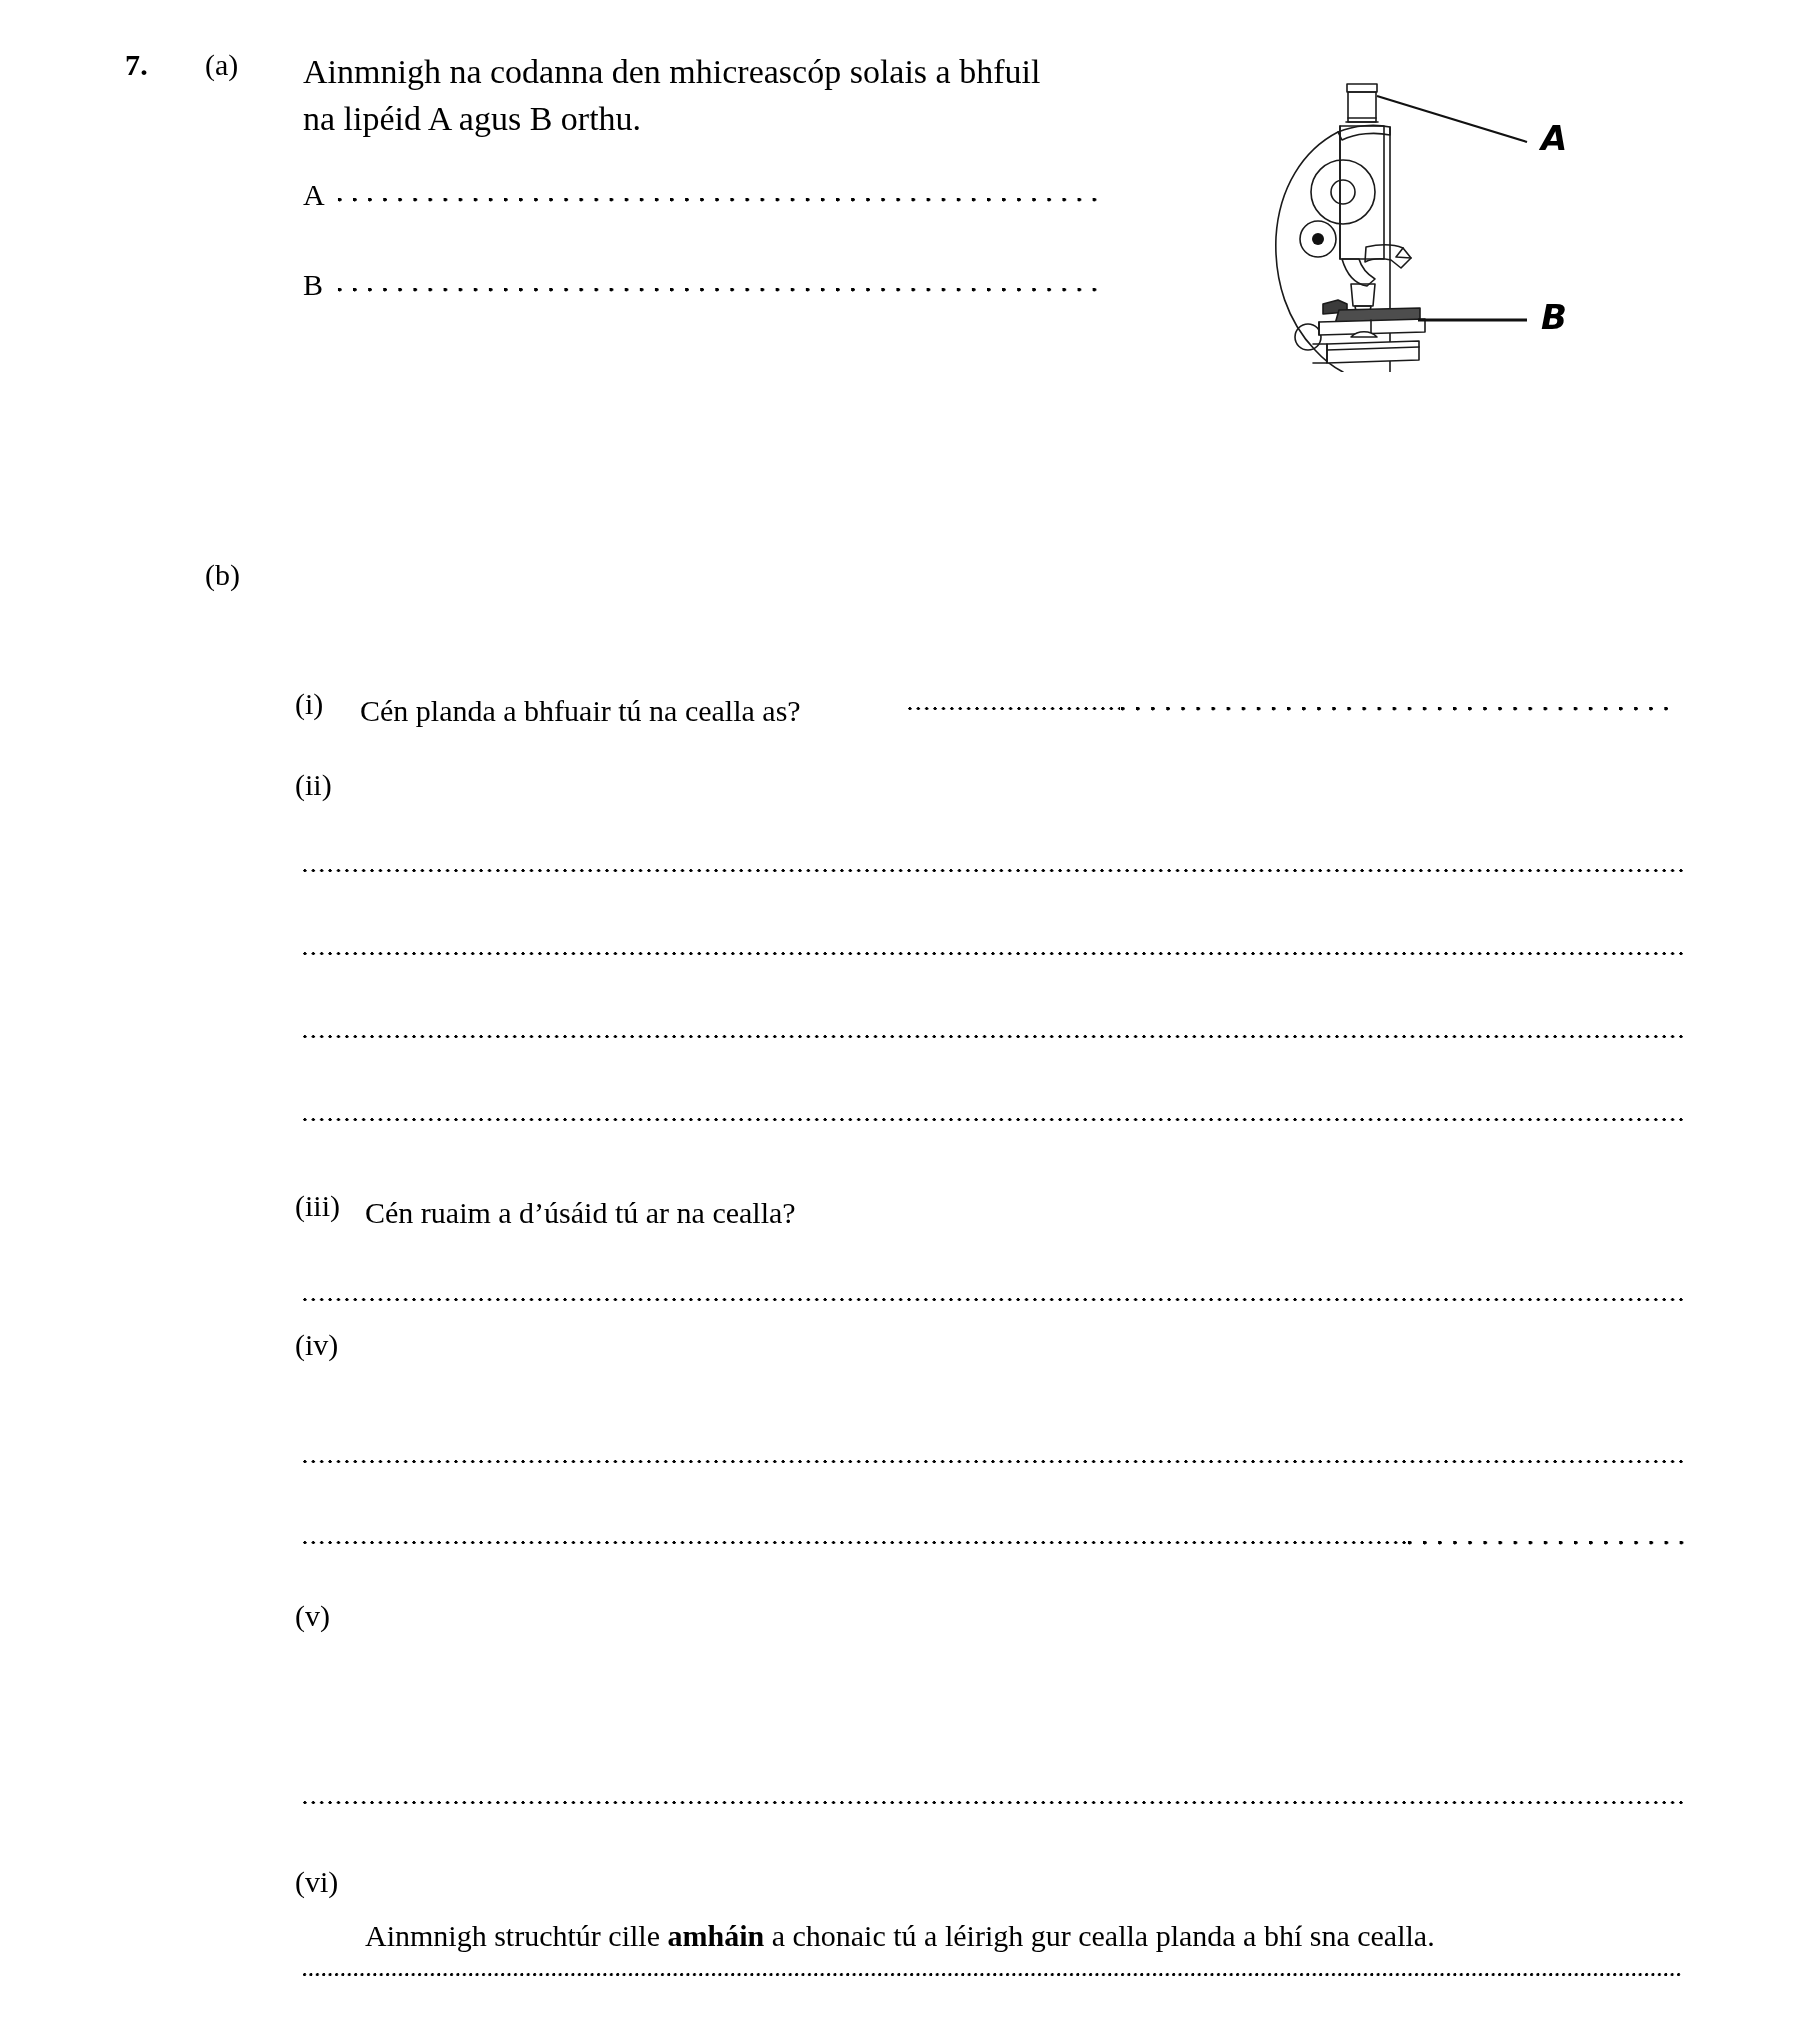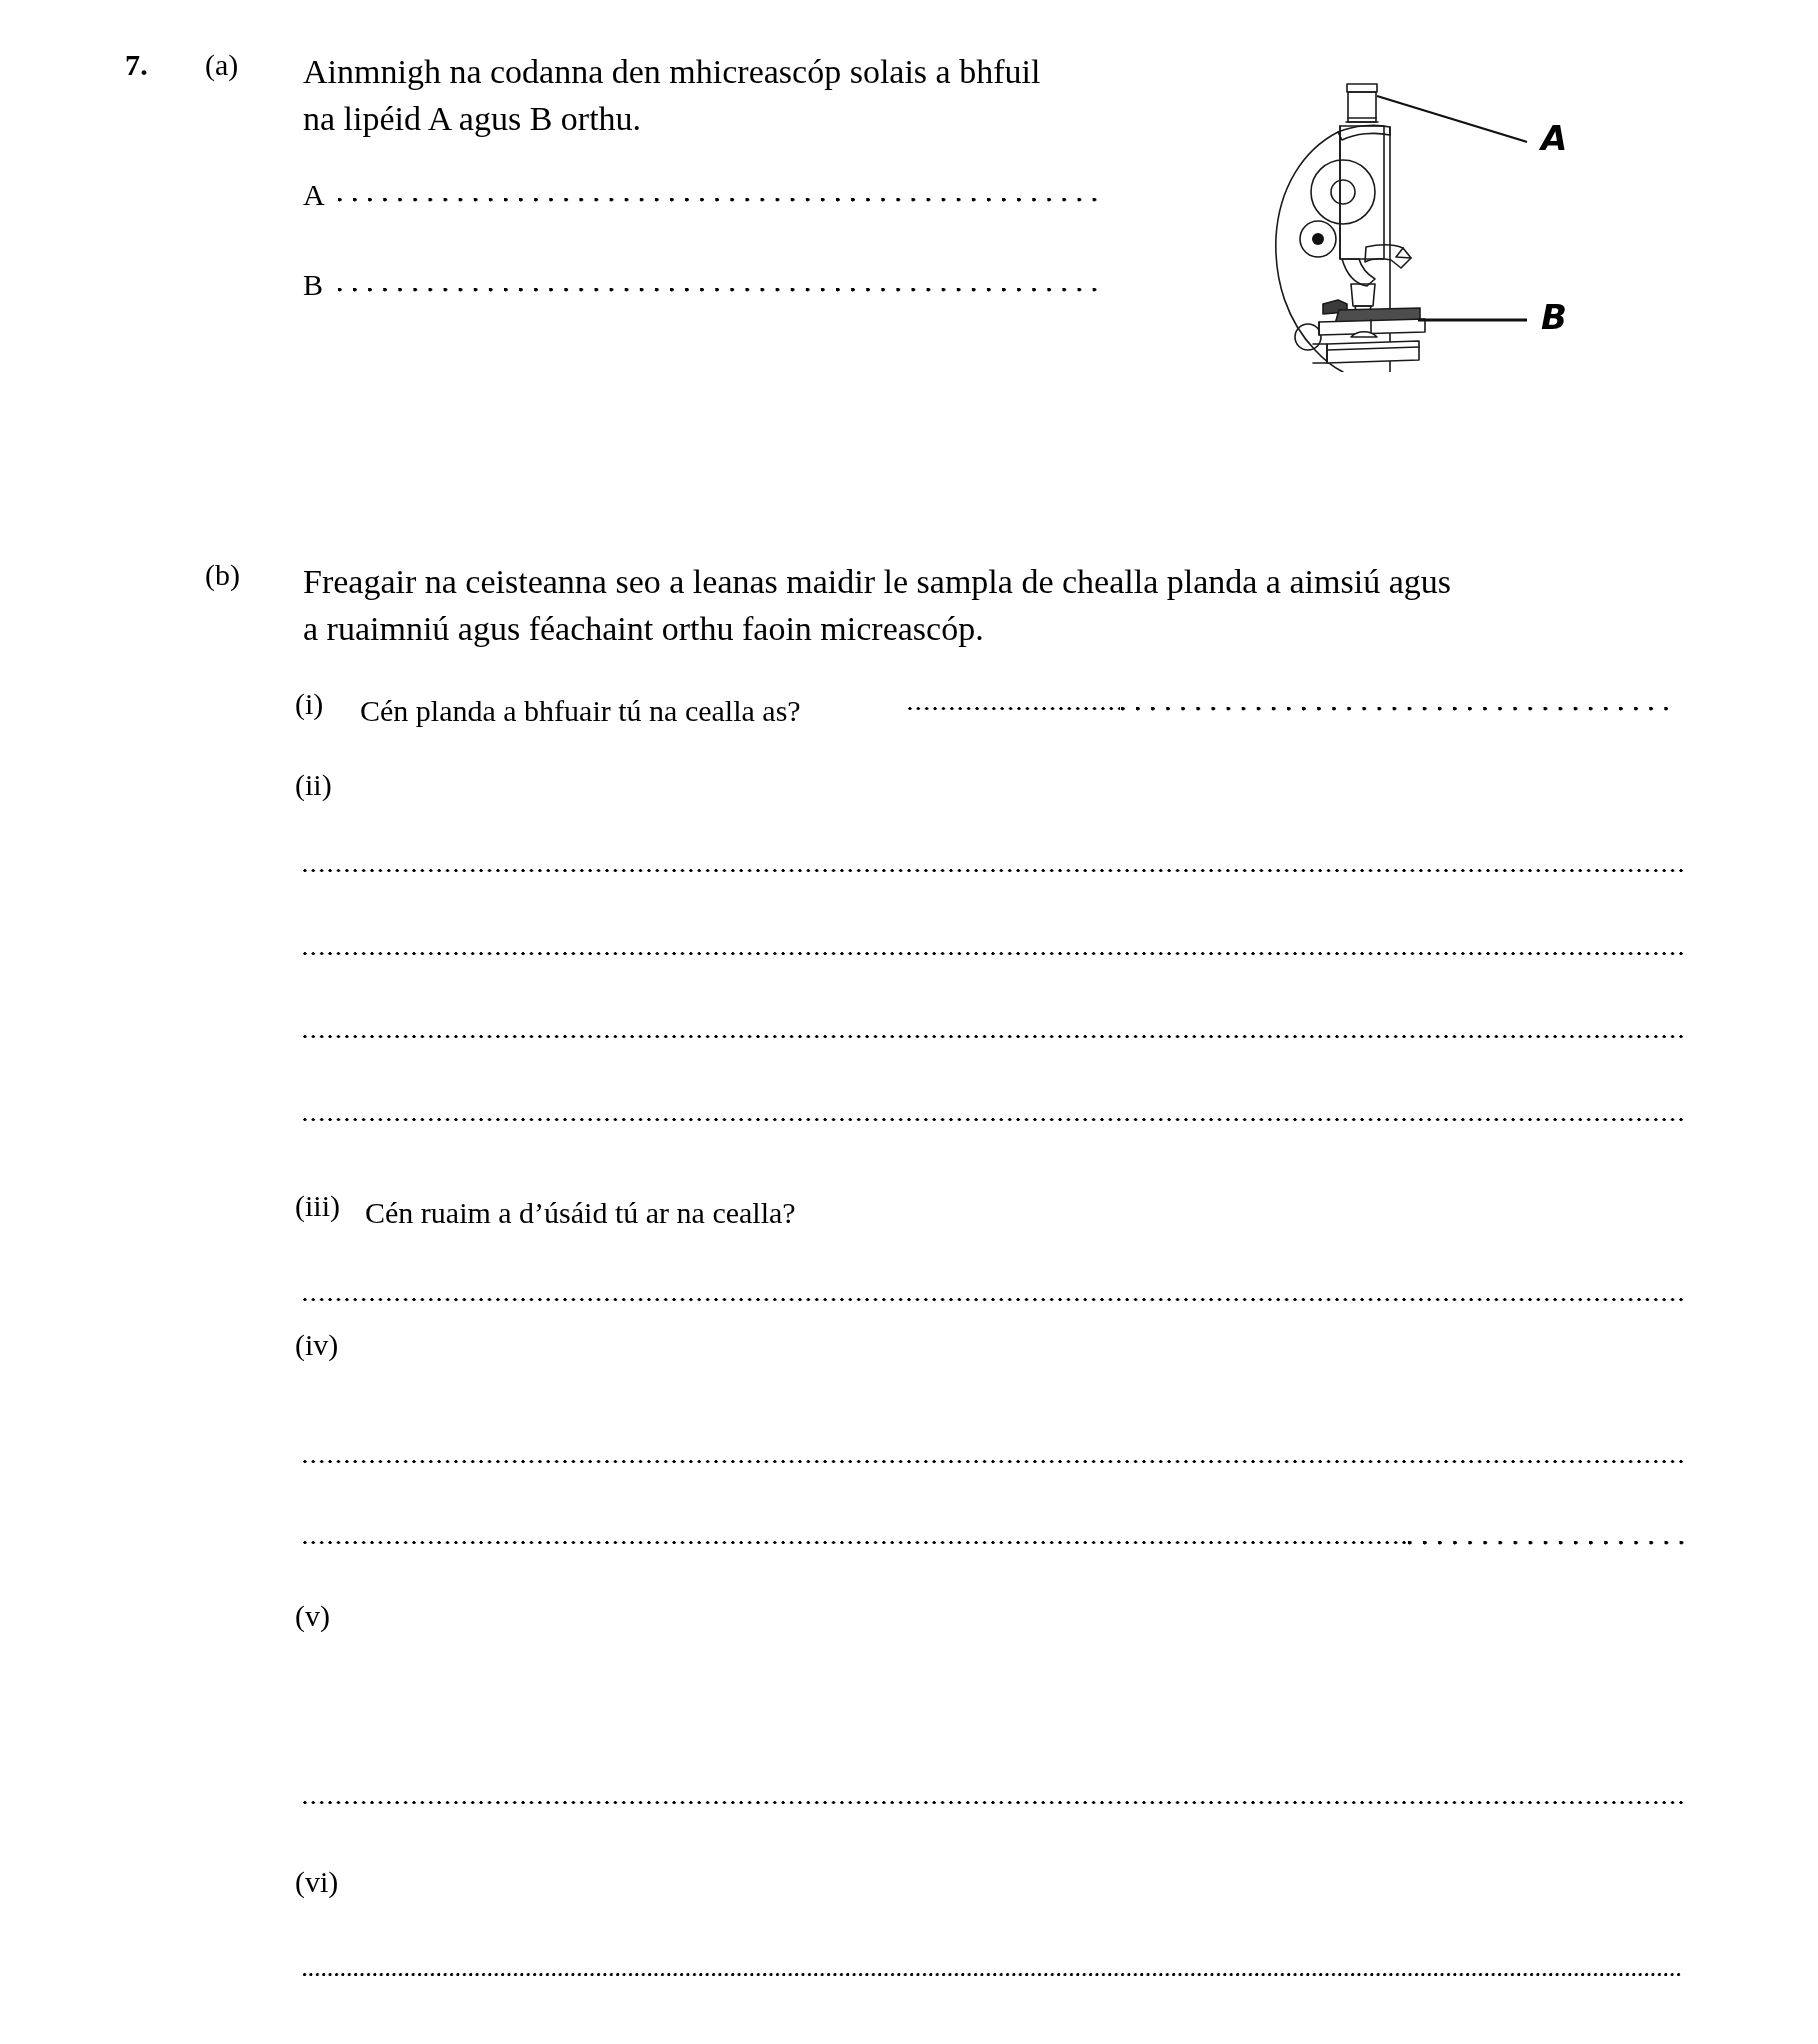--- a/index.html
+++ b/index.html
@@ -180,22 +180,20 @@
 
       <path d="M243 288 L 352 288" fill="none" stroke="#111111" stroke-width="3"></path>
     </svg>
 
     <span class="lbl" style="left:366px; top:86px;">A</span>
     <span class="lbl" style="left:366px; top:265px;">B</span>
   </div>
 
   <div class="part-label" style="left:205px; top:558px;">(b)</div>
 
-  <div class="body-text" style="left:303px; top:558px; width:1300px;">Freagair na ceisteanna seo a leanas maidir le sampla de chealla planda a aimsiú agus
-a ruaimniú agus féachaint orthu faoin micreascóp.</div>
 
   <div class="roman-label" style="left:295px; top:687px;">(i)</div>
   <div class="roman-text" style="left:360px; top:687px; width:630px;">Cén planda a bhfuair tú na cealla as?</div>
   <div class="dots tight" style="left:908px; top:706px; width:212px;"></div>
   <div class="dots wide" style="left:1120px; top:706px; width:548px;"></div>
 
   <div class="roman-label" style="left:295px; top:768px;">(ii)</div>
 
   <div class="dots tight" style="left:303px; top:868px; width:1380px;"></div>
   <div class="dots tight" style="left:303px; top:951px; width:1380px;"></div>
@@ -208,15 +206,18 @@
 
   <div class="roman-label" style="left:295px; top:1292px;margin-top:36px;">(iv)</div>
   <div class="dots tight" style="left:303px; top:1459px; width:1380px;"></div>
   <div class="dots tight" style="left:303px; top:1540px; width:1104px;"></div>
   <div class="dots wide" style="left:1407px; top:1540px; width:280px;"></div>
 
   <div class="roman-label" style="left:295px; top:1599px;">(v)</div>
   <div class="dots tight" style="left:303px; top:1800px; width:1380px;"></div>
 
   <div class="roman-label" style="left:295px; top:1865px;">(vi)</div>
+  <div class="roman-text" style="left:365px; top:1865px; width:1290px;">
+    <span>Ainmnigh struchtúr cille </span><b class="bold-word">amháin</b><span> a chonaic tú a léirigh gur cealla planda a bhí sna cealla.</span>
+  </div>
   <div class="dots vtight" style="left:303px; top:1972px; width:1380px;"></div>
 
 </div>
 
 </body></html>

